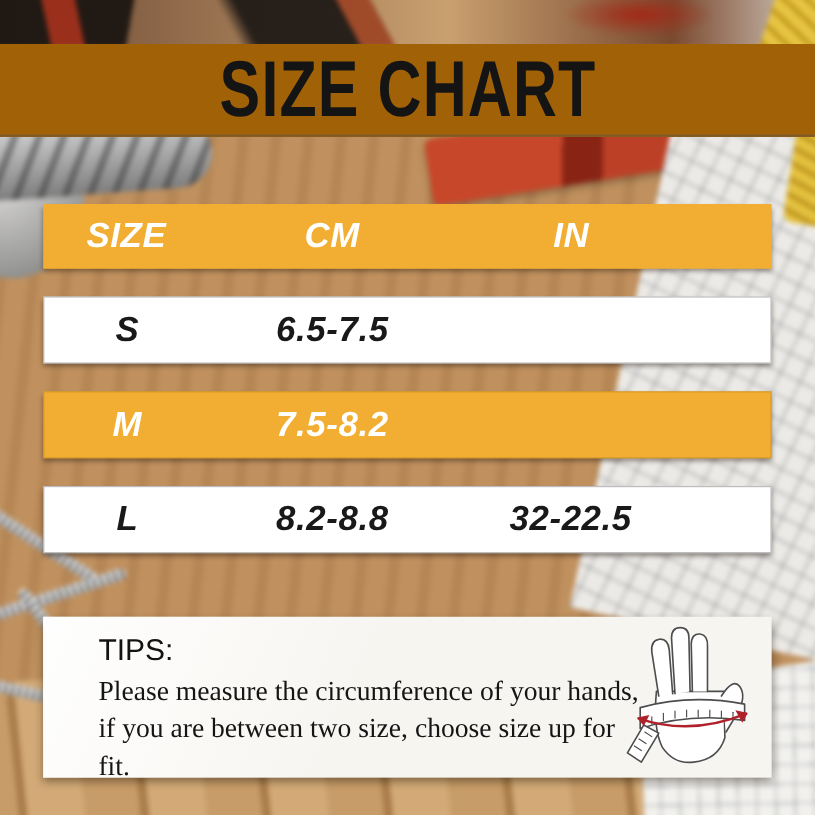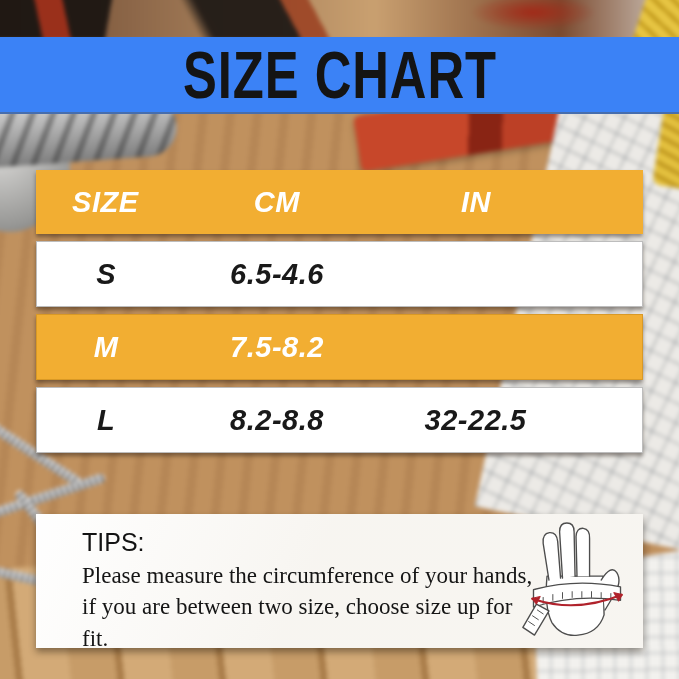--- a/index.html
+++ b/index.html
@@ -48,28 +48,28 @@
     background:repeating-linear-gradient(20deg,#e6c13a 0 8px,#c1971a 8px 12px);}
   .screw{position:absolute;height:10px;border-radius:5px;
     background:repeating-linear-gradient(90deg,rgba(255,255,255,.65) 0 3px,rgba(70,70,70,.55) 3px 6px),
                linear-gradient(180deg,#e0e0e0,#8a8a8a);}
   .screw.s1{left:-24px;top:452px;width:120px;transform:rotate(33deg);}
   .screw.s2{left:-14px;top:498px;width:128px;transform:rotate(-18deg);}
   .screw.s3{left:2px;top:536px;width:110px;transform:rotate(52deg);}
   .screw.s4{left:-30px;top:576px;width:96px;transform:rotate(12deg);}
 
   
-  .banner{position:absolute;left:0;right:0;top:37px;height:75px;background:#3b82f6;
+  .banner{position:absolute;left:0;right:0;top:37px;height:75px;background:#a16207;
     display:flex;align-items:center;justify-content:center;
     border-bottom:2px solid rgba(85,85,85,.45);}
   .banner-title{font-weight:700;font-size:54px;color:#141414;letter-spacing:1px;
     transform:scale(.94,1.22);white-space:nowrap;}
 
   .size-table{position:absolute;left:36px;top:170px;width:607px;}
-  .t-row{height:64px;margin-bottom:7px;display:grid;
+  .t-row{height:54px;margin-bottom:23px;display:grid;
     grid-template-columns:16.5% 42% 26% 15.5%;align-items:center;
     font-style:italic;font-weight:700;
     box-shadow:0 3px 4px rgba(35,25,15,.45);padding-left:21px;}
   .t-row .c{text-align:center;letter-spacing:.5px;}
   .t-head{background:#f2ae32;color:#ffffff;font-size:29px;}
   .t-white{background:#ffffff;color:#191919;font-size:29px;border:1px solid rgba(90,90,90,.4);}
   .t-yellow{background:#f2ae32;color:#ffffff;font-size:29px;border:1px solid rgba(160,105,10,.3);}
 
   .tips-box{position:absolute;left:36px;top:514px;width:607px;height:134px;
     background:linear-gradient(115deg,rgba(255,255,255,.95),rgba(244,241,235,.2) 45%),#f8f6f2;
@@ -106,21 +106,21 @@
   </div>
 
   <div class="size-table">
     <div class="t-row t-head">
       <div class="c">SIZE</div>
       <div class="c">CM</div>
       <div class="c">IN</div>
     </div>
     <div class="t-row t-white">
       <div class="c">S</div>
-      <div class="c">6.5-4.6</div>
+      <div class="c">6.5-7.5</div>
     </div>
     <div class="t-row t-yellow">
       <div class="c">M</div>
       <div class="c">7.5-8.2</div>
     </div>
     <div class="t-row t-white">
       <div class="c">L</div>
       <div class="c">8.2-8.8</div>
       <div class="c">32-22.5</div>
     </div>

